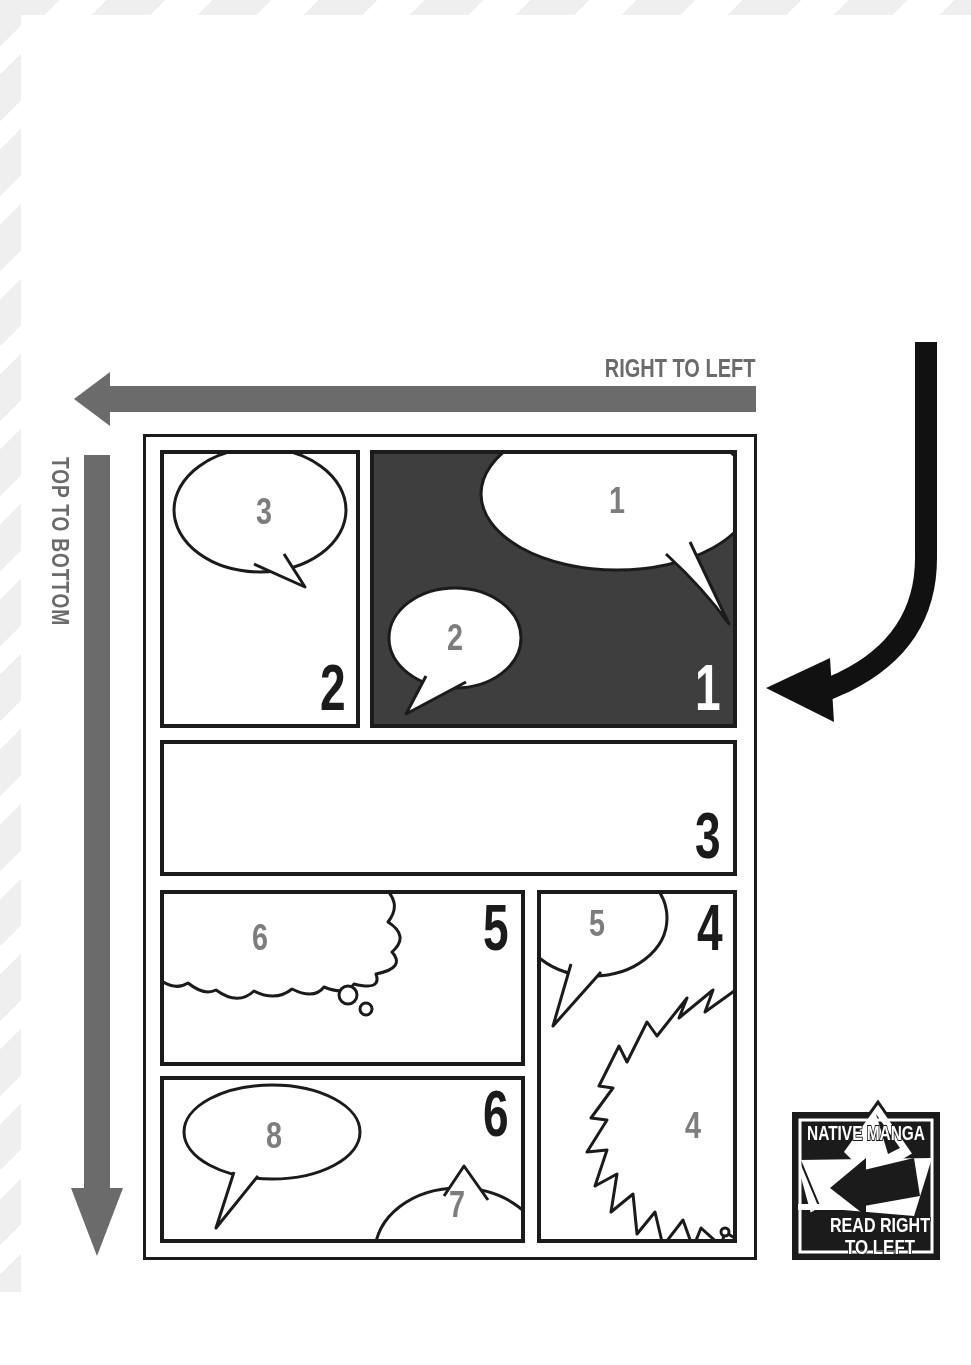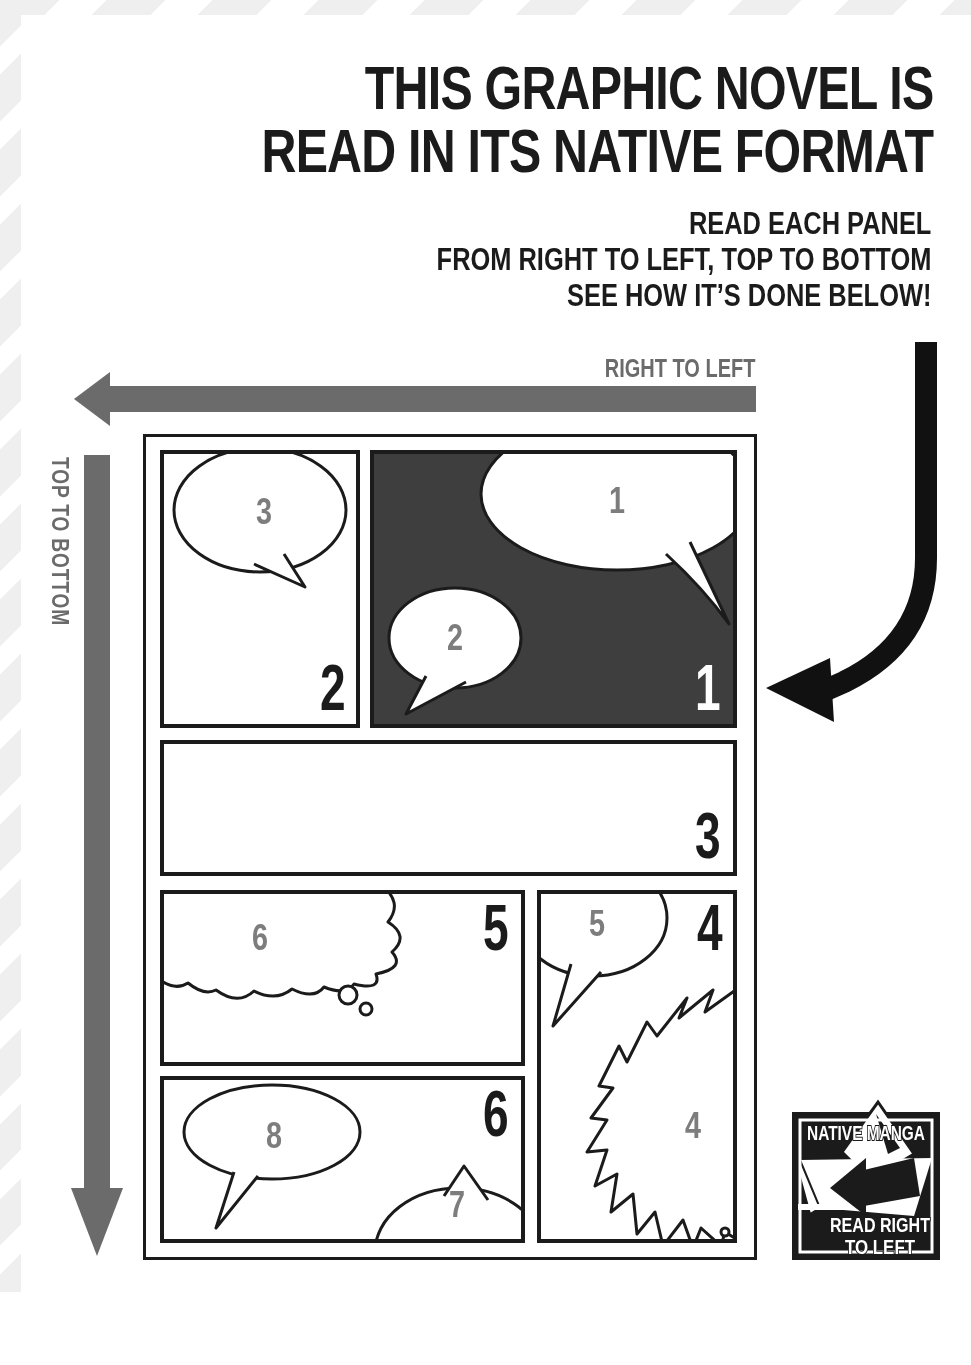--- a/index.html
+++ b/index.html
@@ -77,30 +77,21 @@
     stroke:#1b1b1b;stroke-width:2px;paint-order:stroke;}
 </style>
 </head>
 <body>
 
 <div class="canvas">
 
   <div class="stripe-top"></div>
   <div class="stripe-left"></div>
 
-  <div class="title">
-    <div class="line">THIS GRAPHIC NOVEL IS</div>
-    <div class="line">READ IN ITS NATIVE FORMAT</div>
-  </div>
-
-  <div class="subtitle">
-    <div class="line">READ EACH PANEL</div>
-    <div class="line">FROM RIGHT TO LEFT, TOP TO BOTTOM</div>
-    <div class="line">SEE HOW IT’S DONE BELOW!</div>
-  </div>
+
 
   <div class="rtl-label">RIGHT TO LEFT</div>
   <div class="h-arrow-shaft"></div>
   <div class="h-arrow-head"></div>
 
   <div class="ttb-label">TOP TO BOTTOM</div>
   <div class="v-arrow-shaft"></div>
   <div class="v-arrow-head"></div>
 
 

